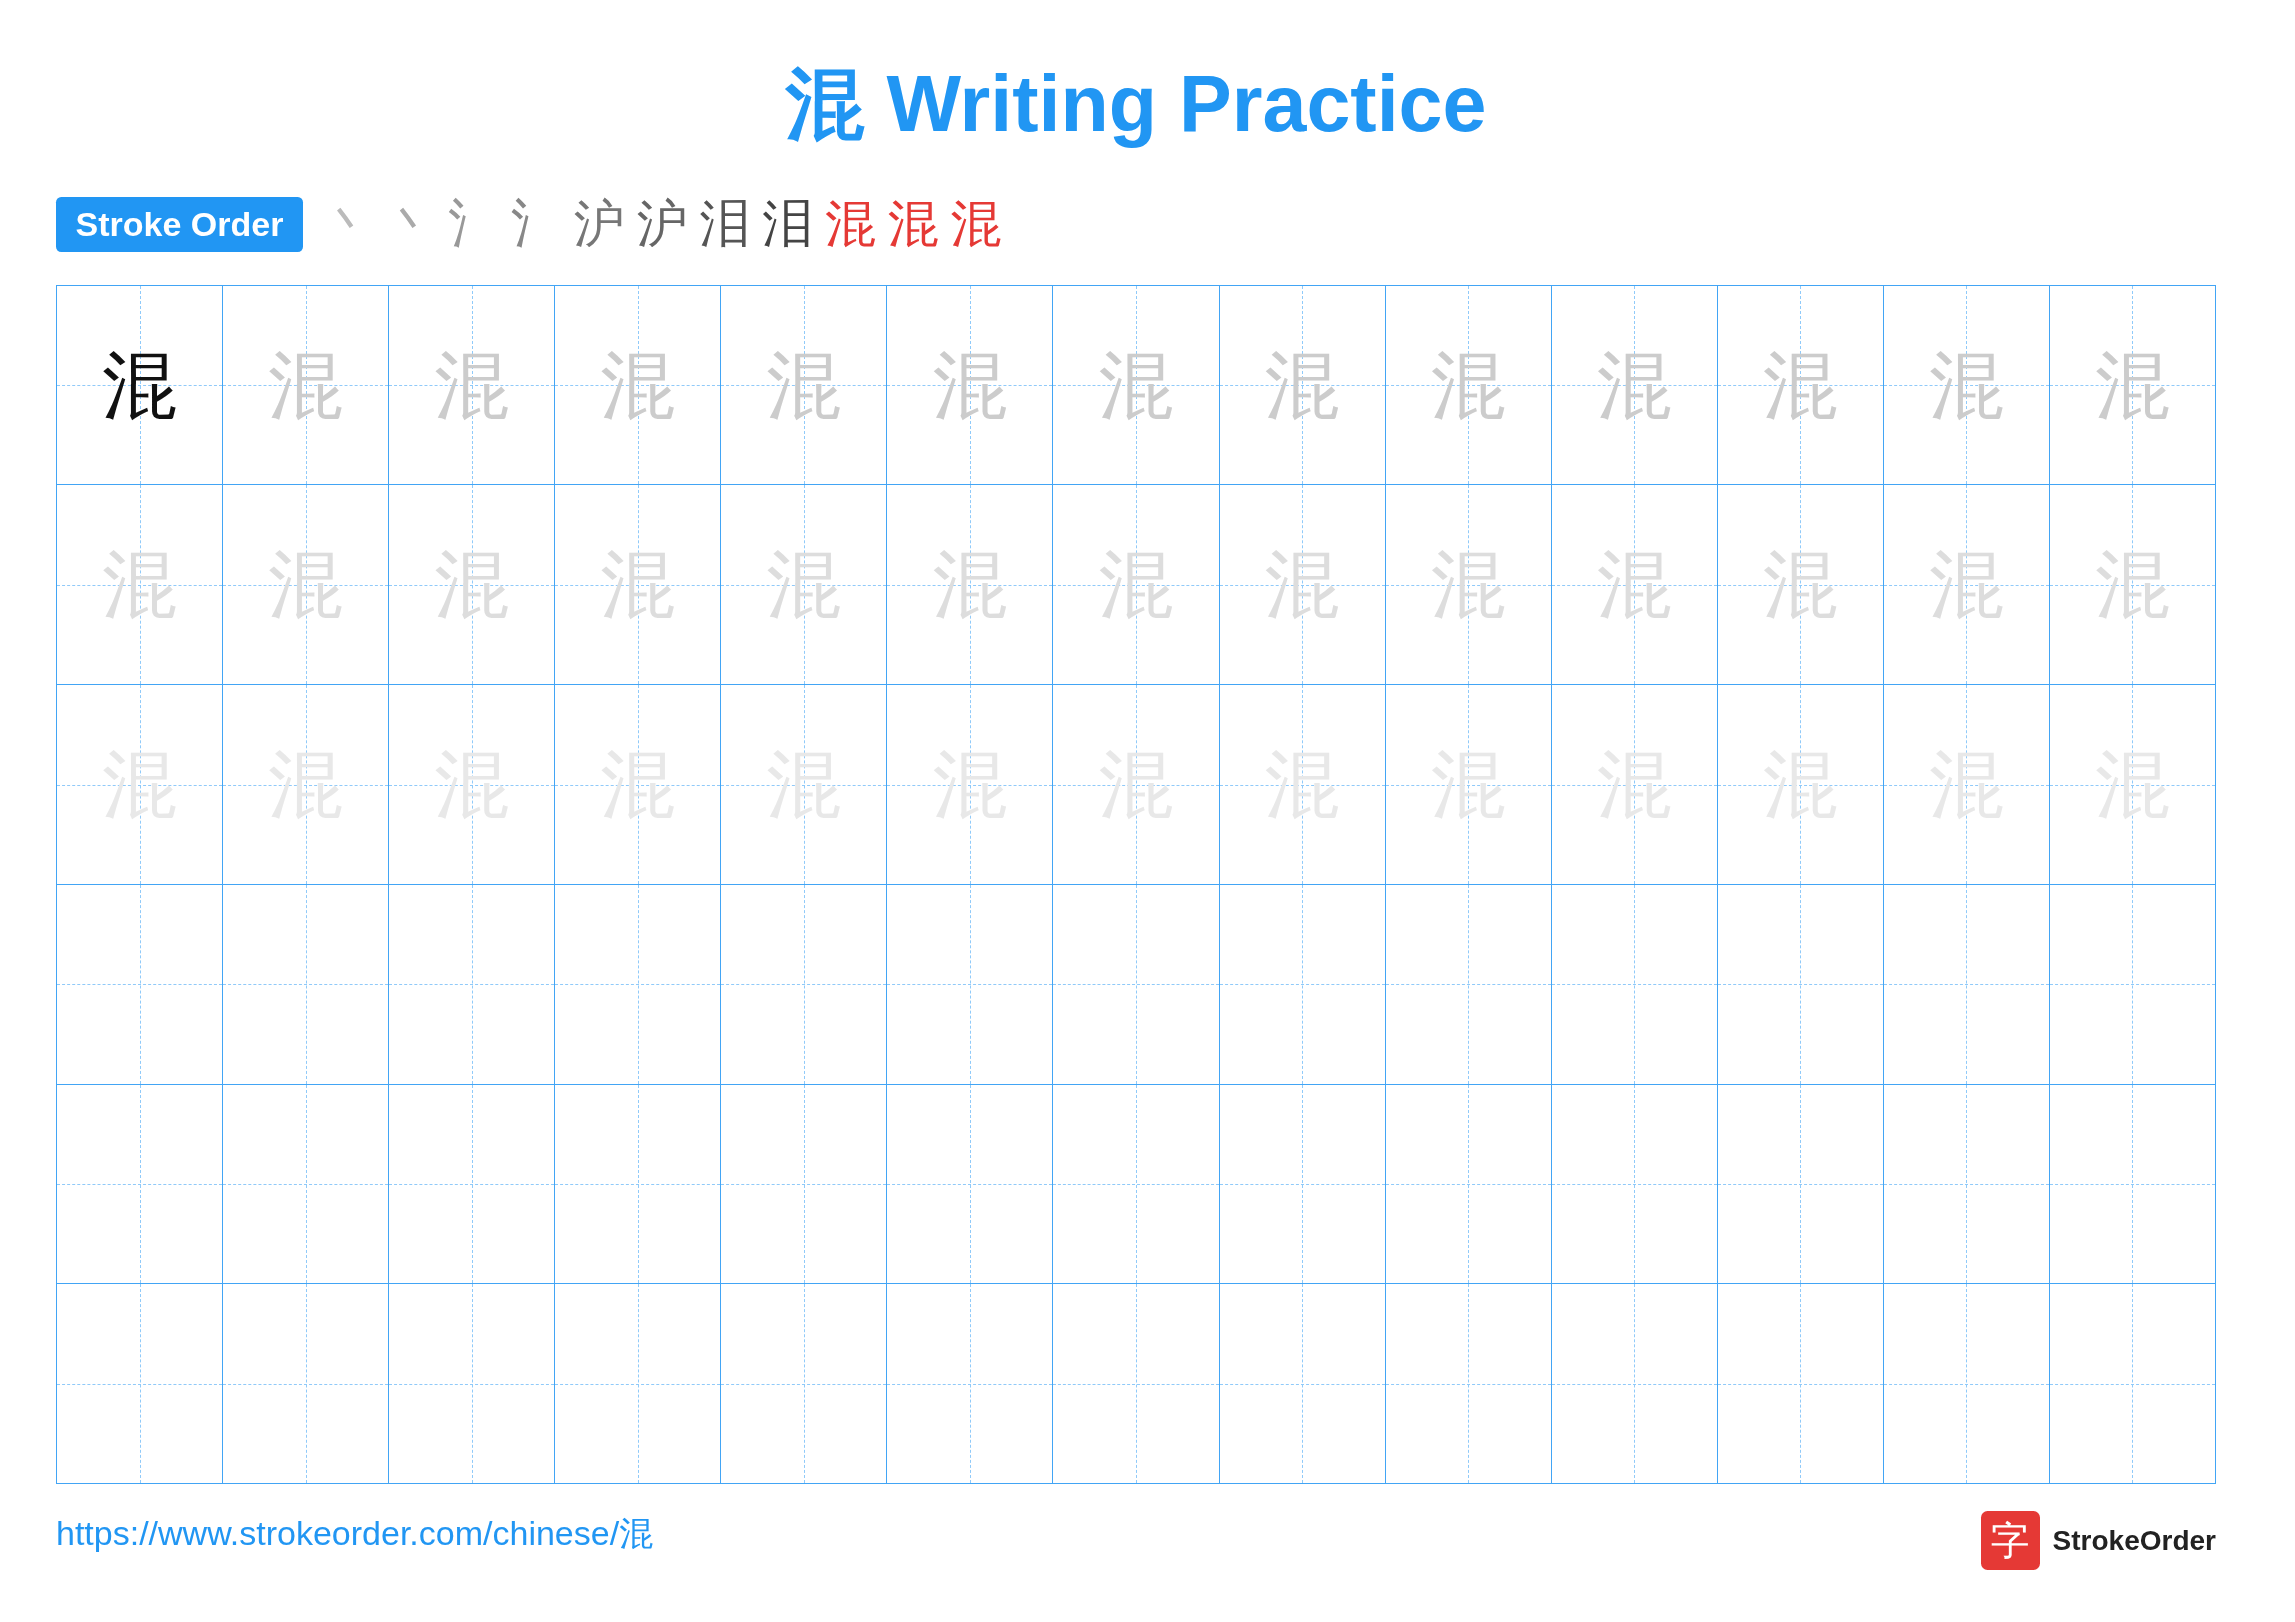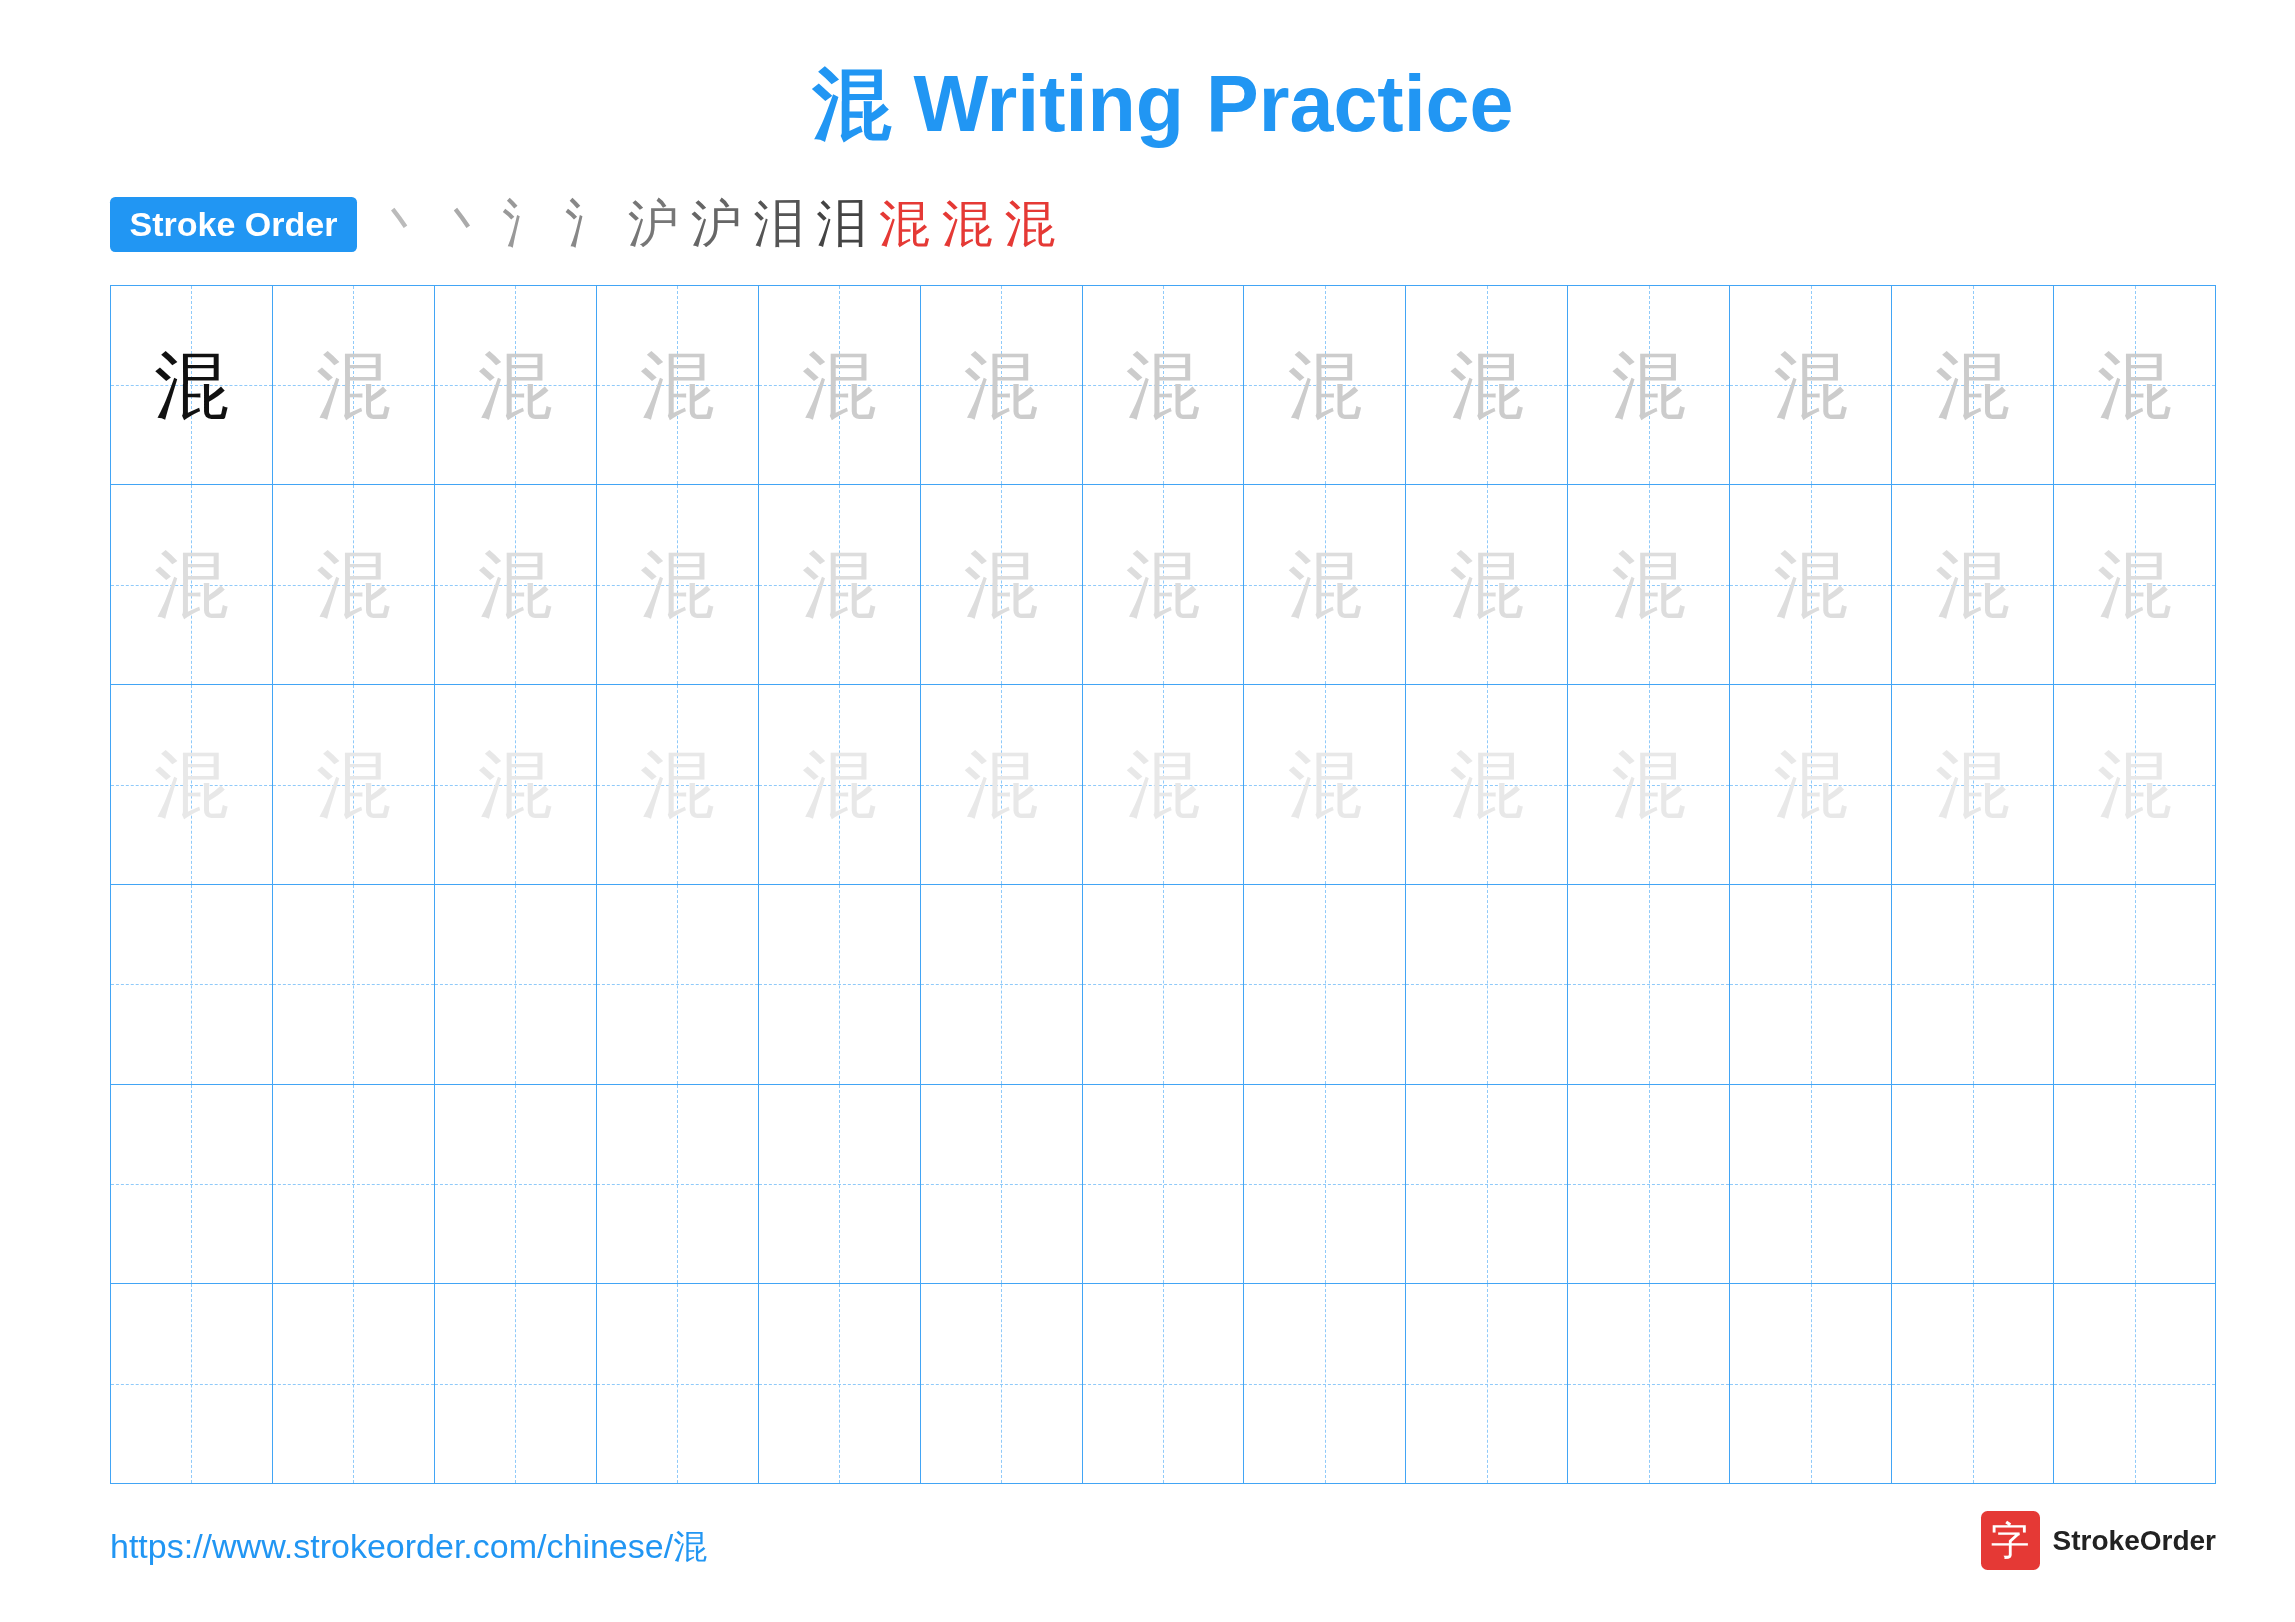--- a/index.html
+++ b/index.html
@@ -12,21 +12,21 @@
       overflow: hidden;
     }
 
     .page {
       width: 2295px;
       height: 1622px;
       background: #fff;
       display: flex;
       flex-direction: column;
       align-items: center;
-      padding: 52px 79px 52px 110px;
+      padding: 52px 79px 52px 56px;
     }
 
     .title {
       font-size: 79px;
       color: #2196F3;
       font-weight: bold;
       margin-bottom: 39px;
       font-family: sans-serif;
     }
 
@@ -60,21 +60,21 @@
     .stroke-char {
       font-size: 52px;
       font-family: serif;
       line-height: 1;
     }
 
     
     .footer {
       display: flex;
       justify-content: space-between;
-      align-items: flex-end;
+      align-items: flex-start;
       width: 100%;
       margin-top: 27px;
     }
 
     .footer-url {
       font-size: 34px;
       color: #2196F3;
       font-family: sans-serif;
     }
 

